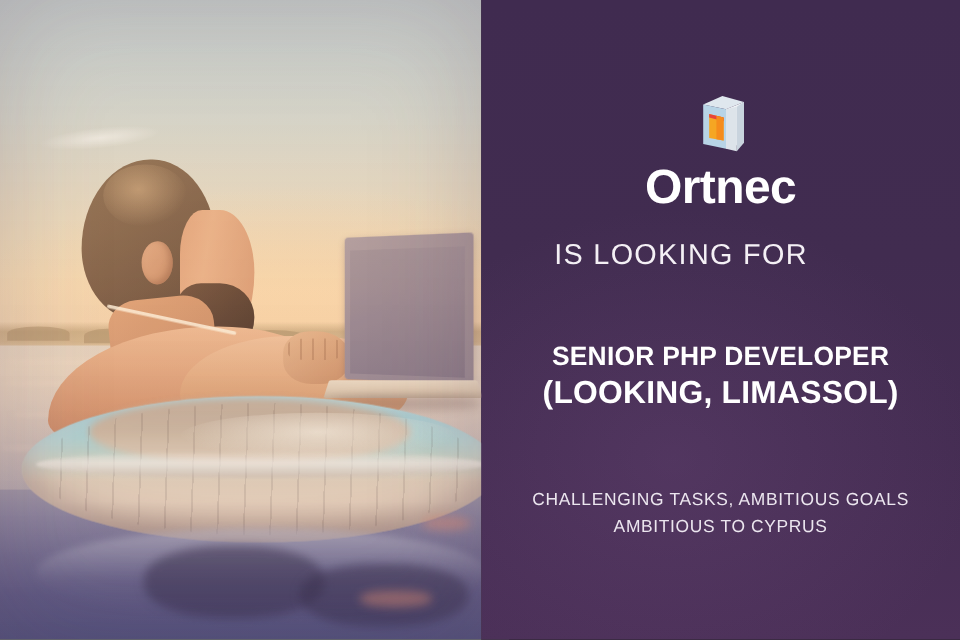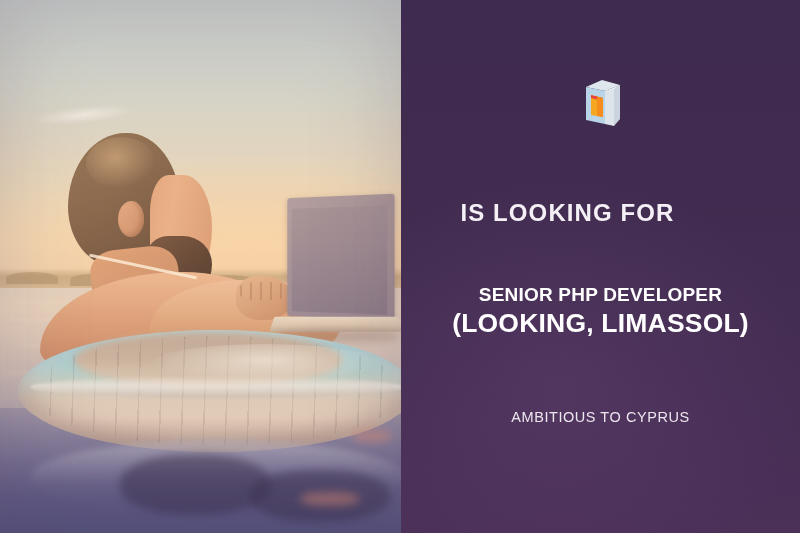--- a/index.html
+++ b/index.html
@@ -304,32 +304,32 @@
   }
 
   .looking-for {
     position:absolute;
     left: 0; top: 199px;
     width: 333px;
     text-align: center;
     color: #f4f0f5;
     font-size: 24px;
     letter-spacing: 1.1px;
-    font-weight: bold;
+    font-weight: normal;
   }
 
   .position-block {
     position:absolute;
     left: 0; top: 283px;
     width: 399px;
     text-align:center;
   }
   .position-title {
     color: #ffffff;
-    font-size: 19px;
+    font-size: 22px;
     font-weight: bold;
     letter-spacing: 0.2px;
     line-height: 1.28;
   }
   .position-location {
     color: #ffffff;
     font-size: 26.5px;
     font-weight: bold;
     letter-spacing: 0.2px;
     line-height: 1.28;
@@ -414,27 +414,29 @@
 
         <polygon points="16,19 28,22 28,41 16,39" fill="#f5a623"></polygon>
         <polygon points="16,19 28,22 28,25 16,22" fill="#e8443a"></polygon>
         <polygon points="22,20.5 28,22 28,41 22,40" fill="#f58c1c"></polygon>
 
         <polygon points="30,15 45,9 45,43 30,48" fill="#eef2f6"></polygon>
         <polygon points="45,9 45,43 39,50 39,13" fill="#c9d4de"></polygon>
 
         <polygon points="30,48 39,50 39,13 30,15" fill="#dde4ea"></polygon>
       </svg>
+      <div class="brand-name">Ortnec</div>
     </div>
 
     <div class="looking-for">IS LOOKING FOR</div>
 
     <div class="position-block">
       <div class="position-title">SENIOR PHP DEVELOPER</div>
       <div class="position-location">(LOOKING, LIMASSOL)</div>
     </div>
 
     <div class="tagline">
+      <div>CHALLENGING TASKS, AMBITIOUS GOALS</div>
       <div>AMBITIOUS TO CYPRUS</div>
     </div>
   </div>
 
 </div>
 
 </body></html>

